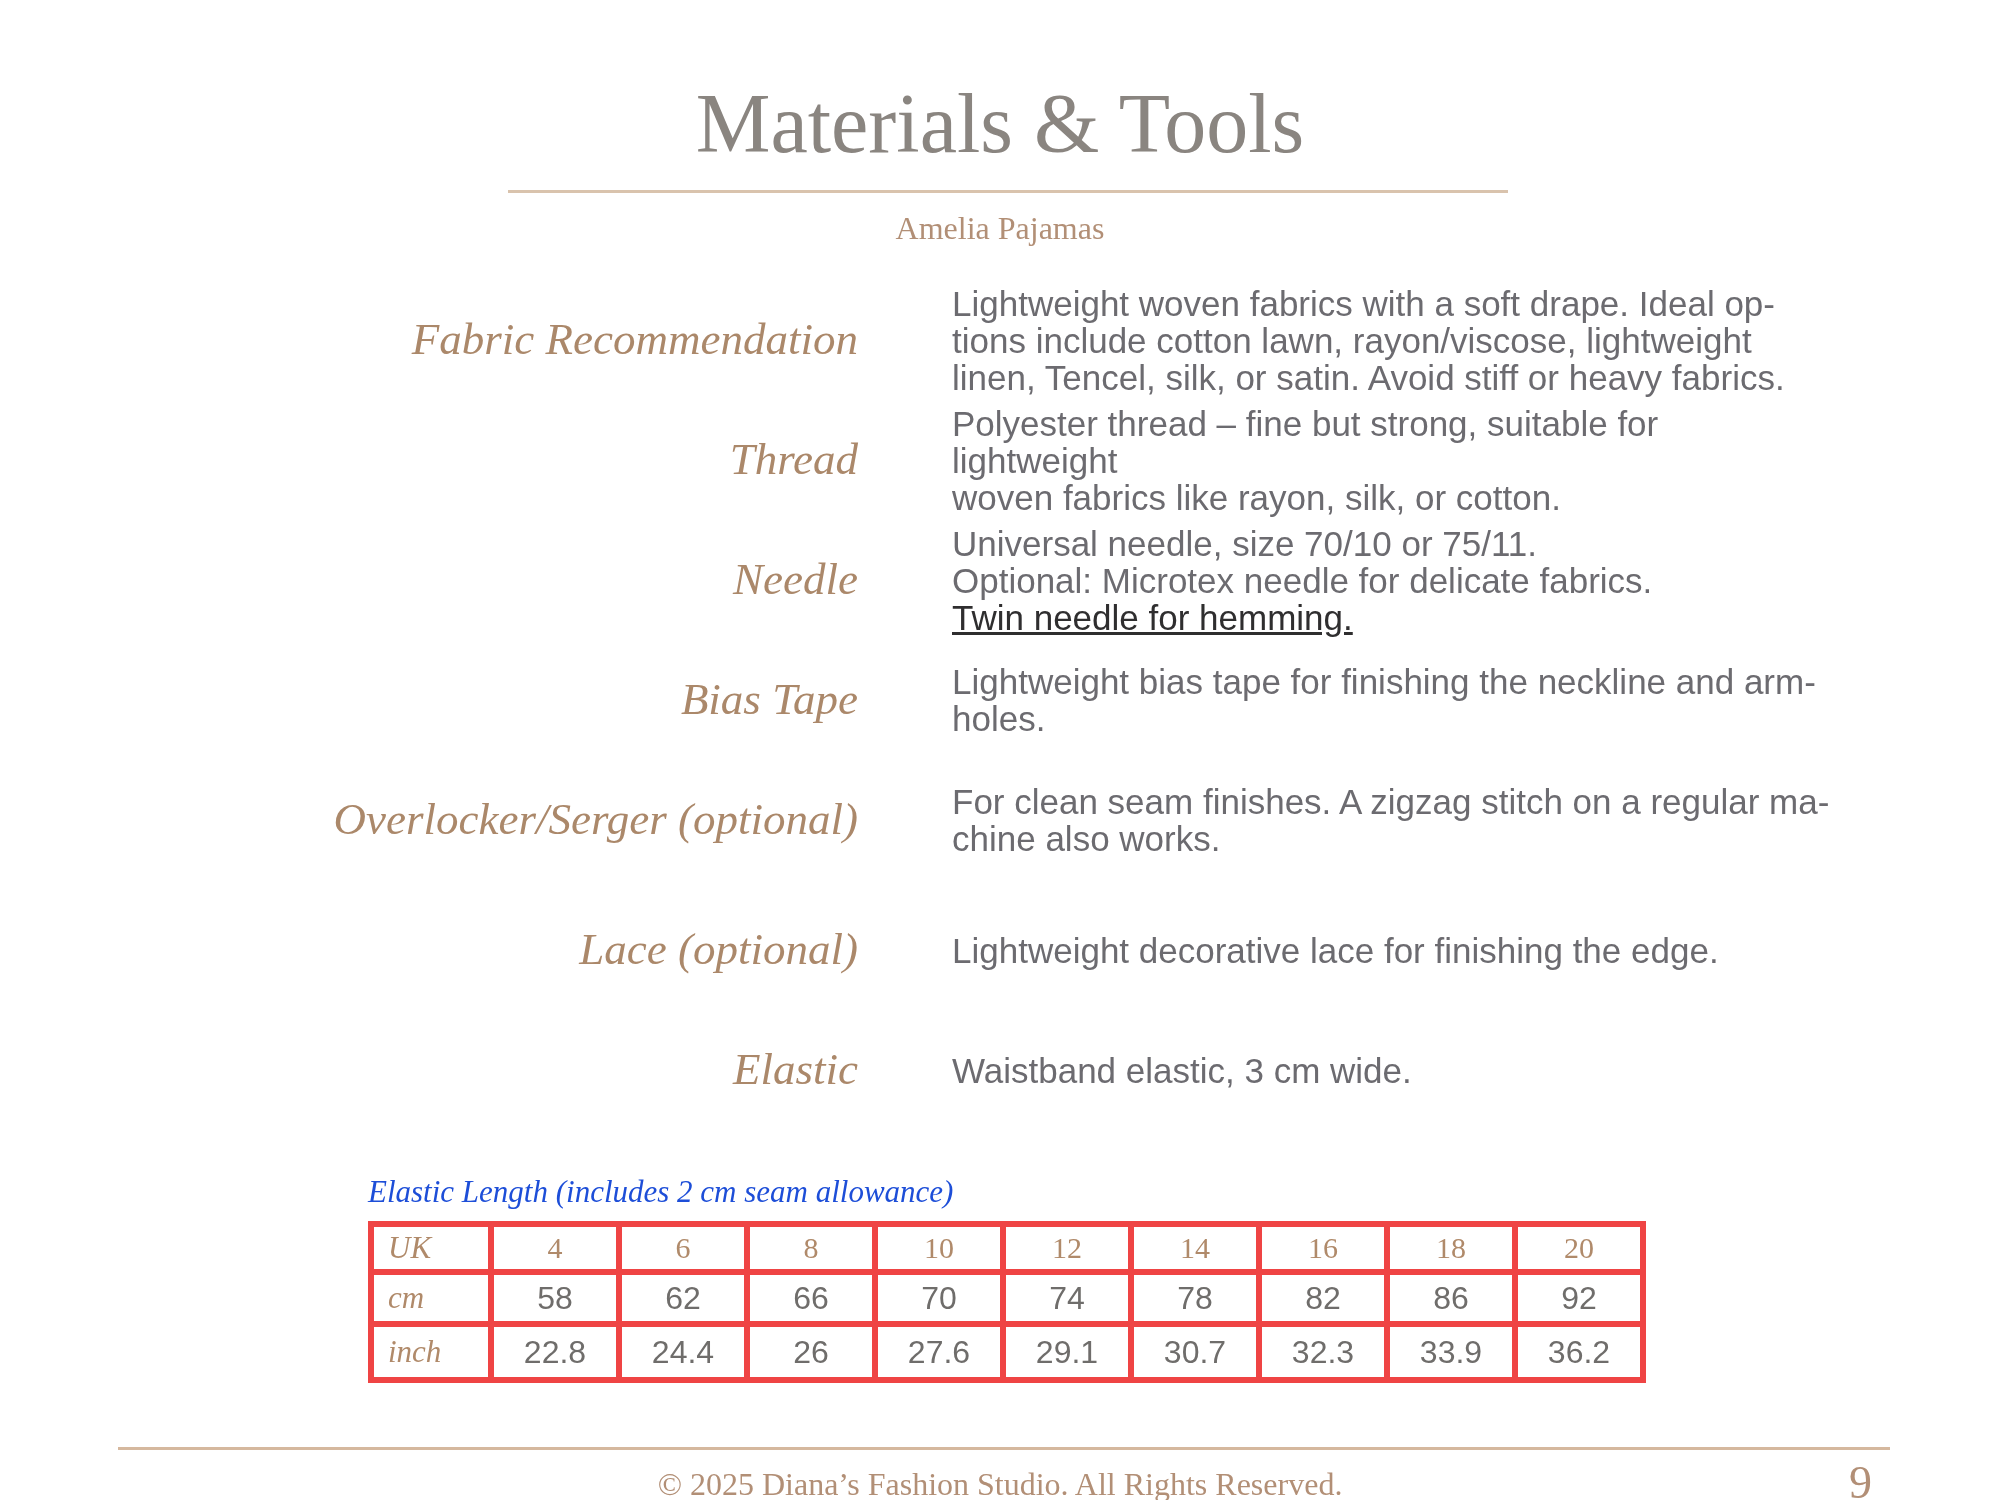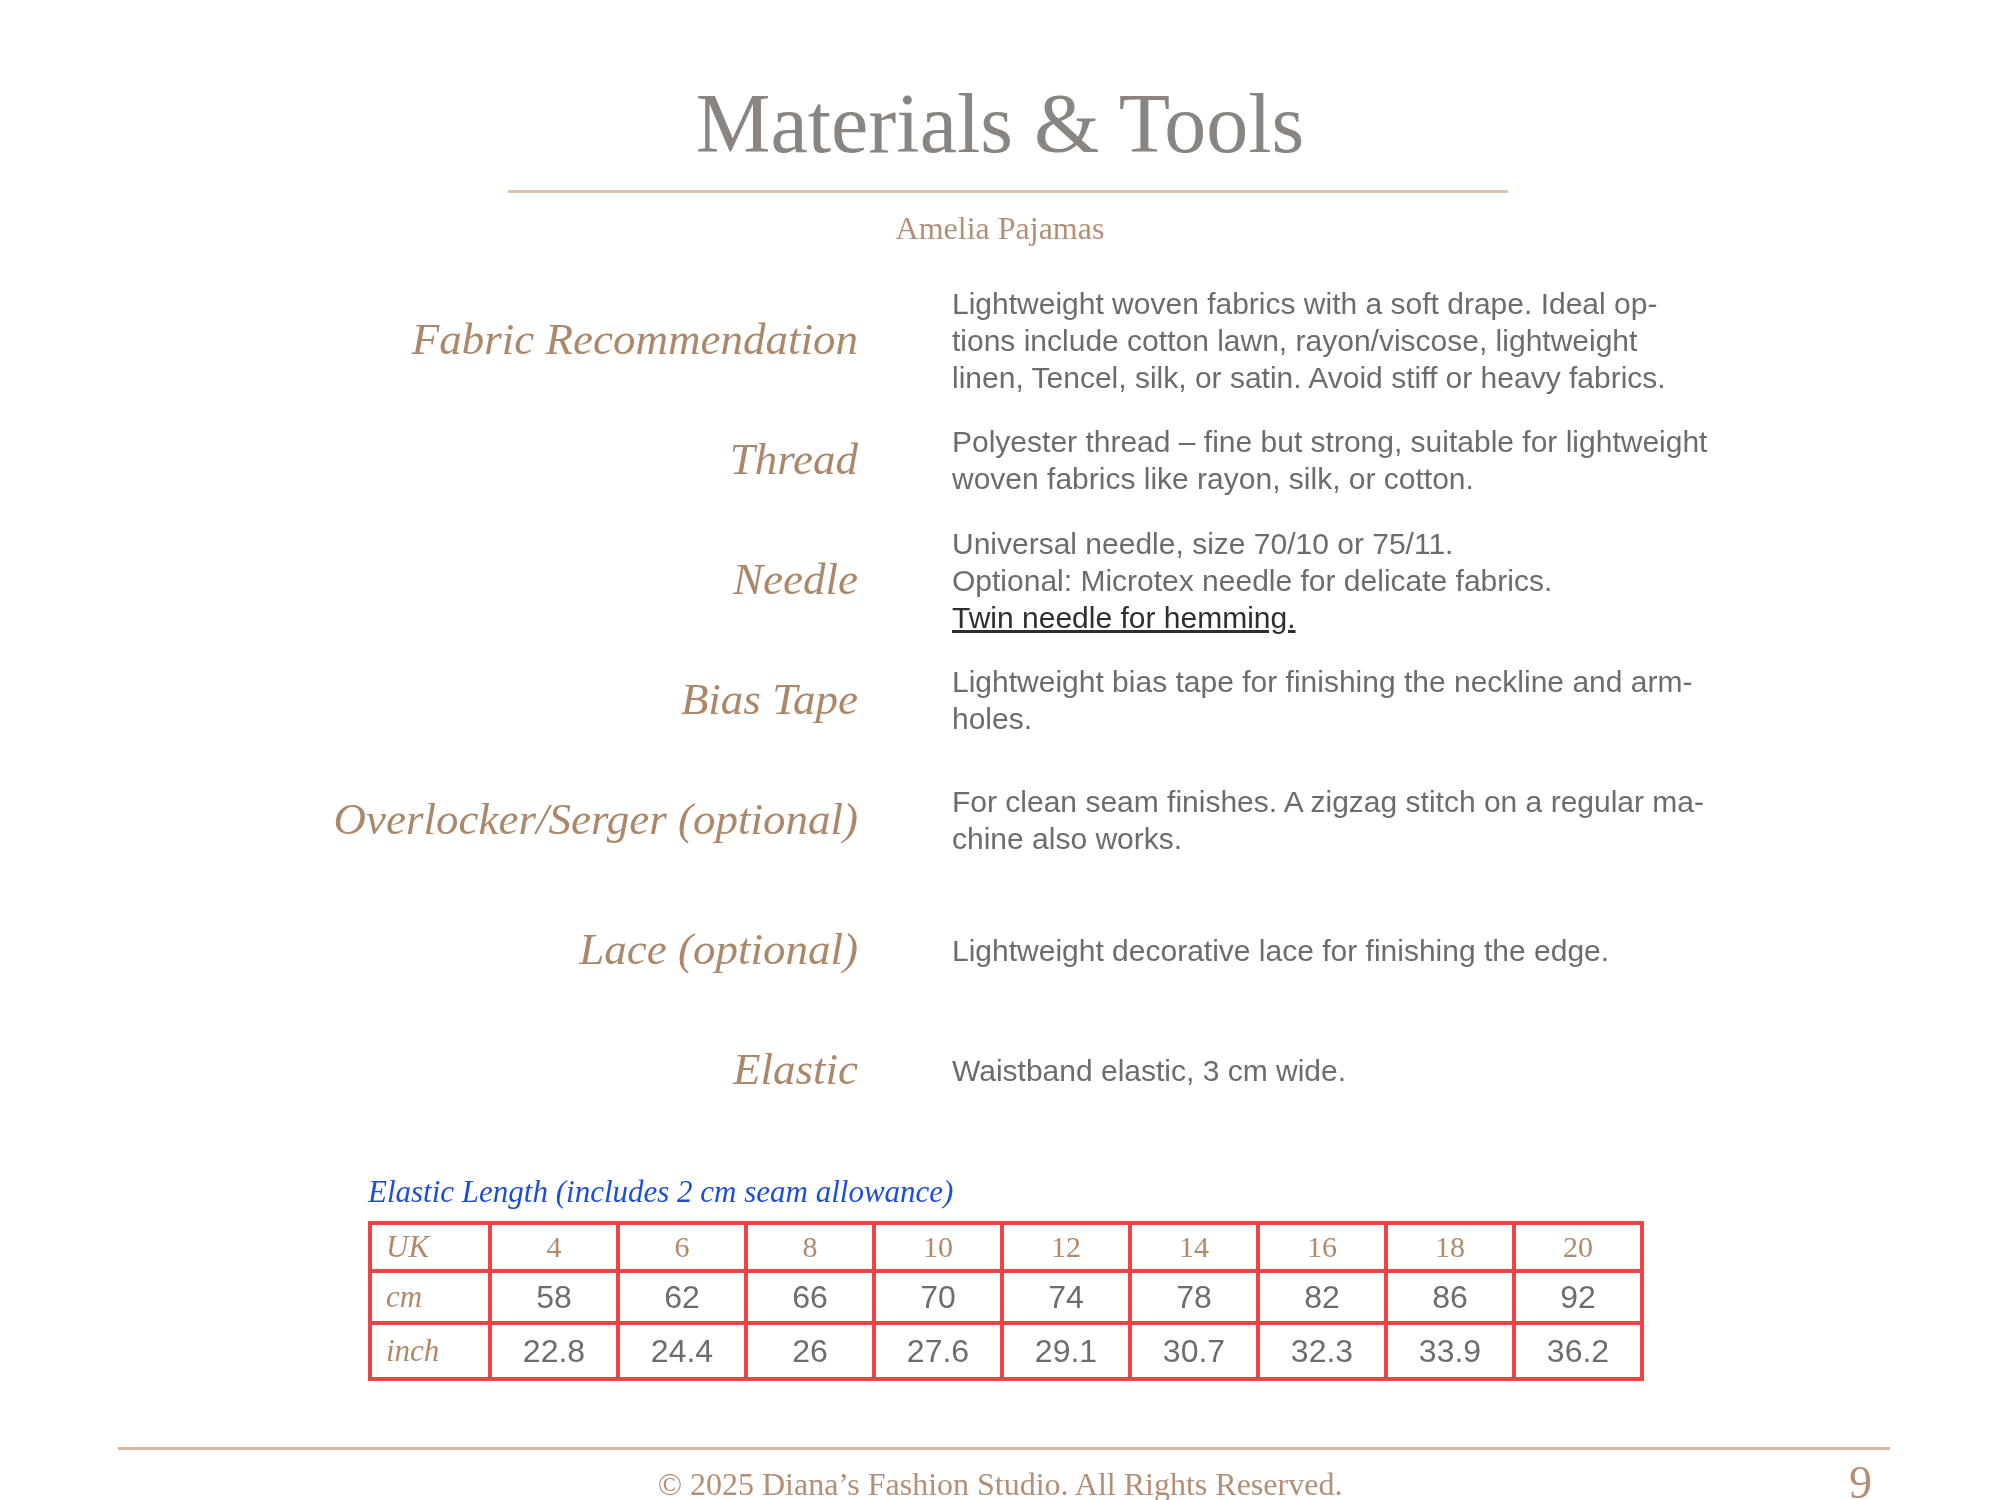--- a/index.html
+++ b/index.html
@@ -45,21 +45,21 @@
     text-align: right;
     font-family: "Liberation Serif", serif;
     font-style: italic;
     font-size: 45px;
     color: #ab886a;
     line-height: 1.1;
   }
   .mdesc {
     margin-left: 94px;
     width: 880px; flex: none;
-    font-size: 30px;
+    font-size: 35px;
     line-height: 37px;
     color: #6c6b70;
     white-space: pre-line;
   }
   .mdesc .note {
     color: #2f2e2f;
     white-space: pre-line;
     text-decoration: underline;
   }
 
@@ -72,21 +72,21 @@
     color: #1d4ed8;
     margin-bottom: 11px;
   }
   table.elastic {
     border-collapse: collapse;
     table-layout: fixed;
   }
   table.elastic col.lblcol { width: 120px; }
   table.elastic col.sizecol { width: 128px; }
   table.elastic td, table.elastic th {
-    border: 4px solid #ef4444;
+    border: 6px solid #ef4444;
     padding: 0;
     text-align: center;
     font-weight: 400;
   }
   tr.hrow { height: 48px; }
   tr.hrow th { border-bottom: 3px solid #524e4b; }
   tr.cmrow { height: 52px; }
   tr.inchrow { height: 56px; }
   .rowlabel {
     text-align: left !important;

